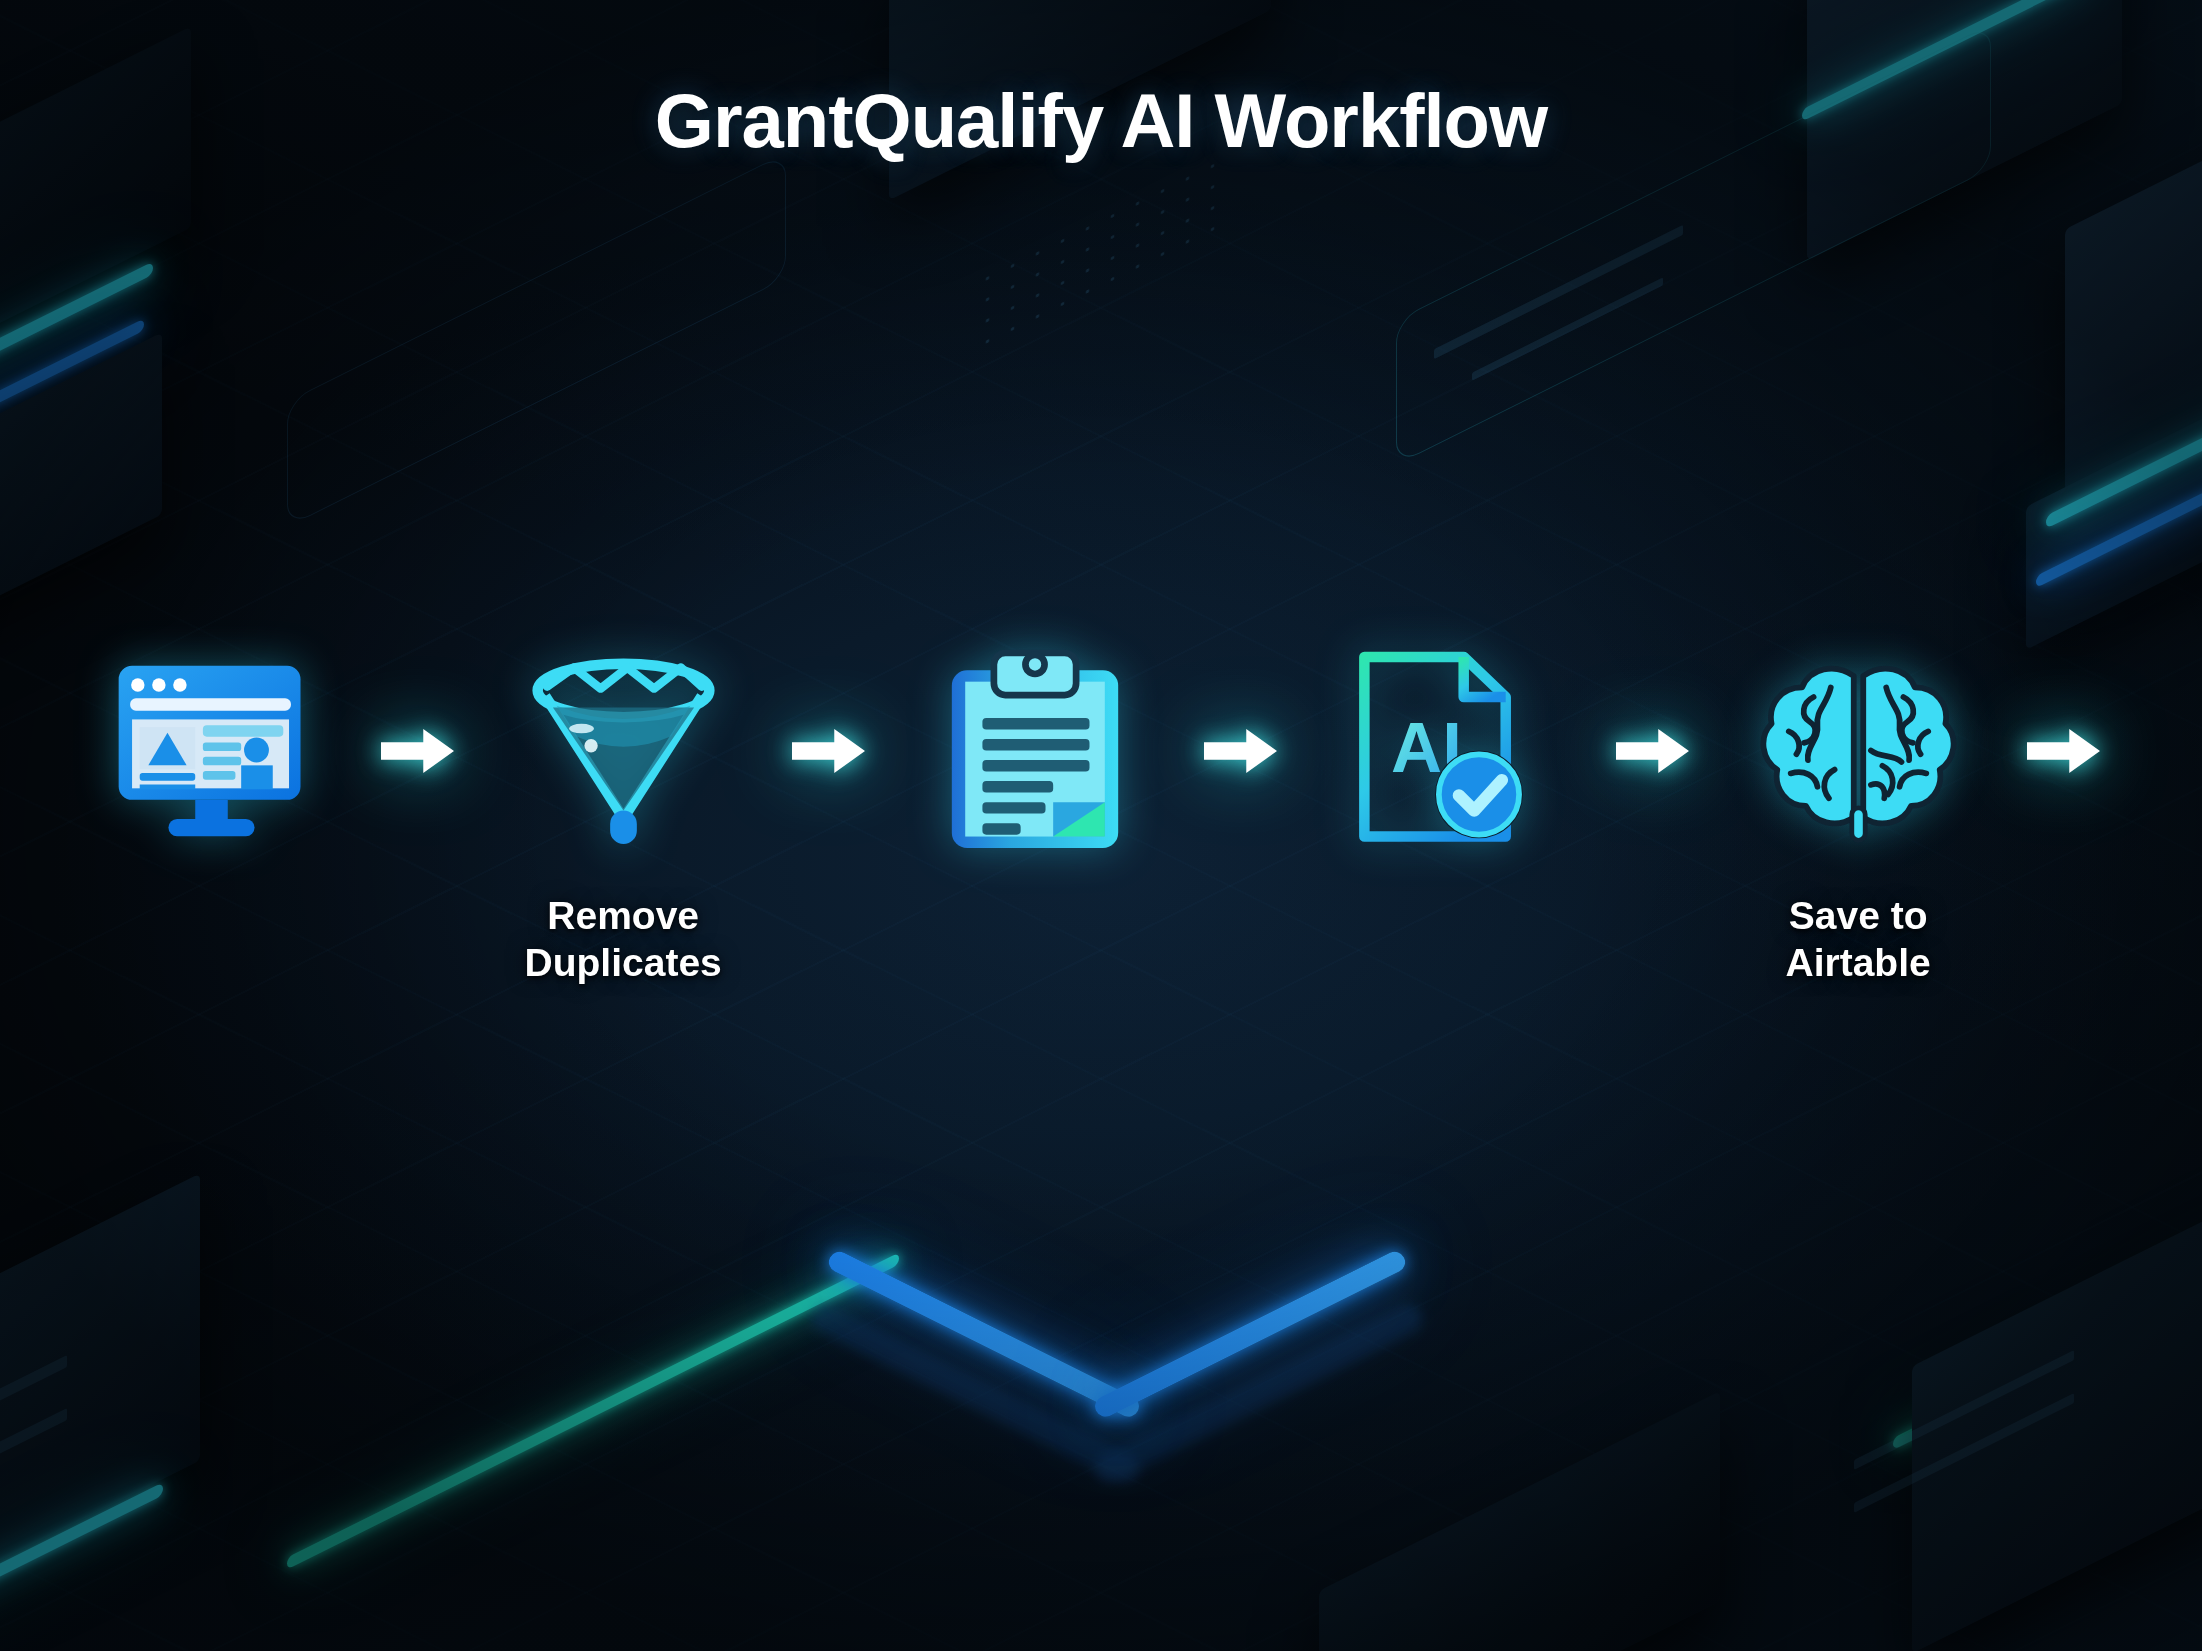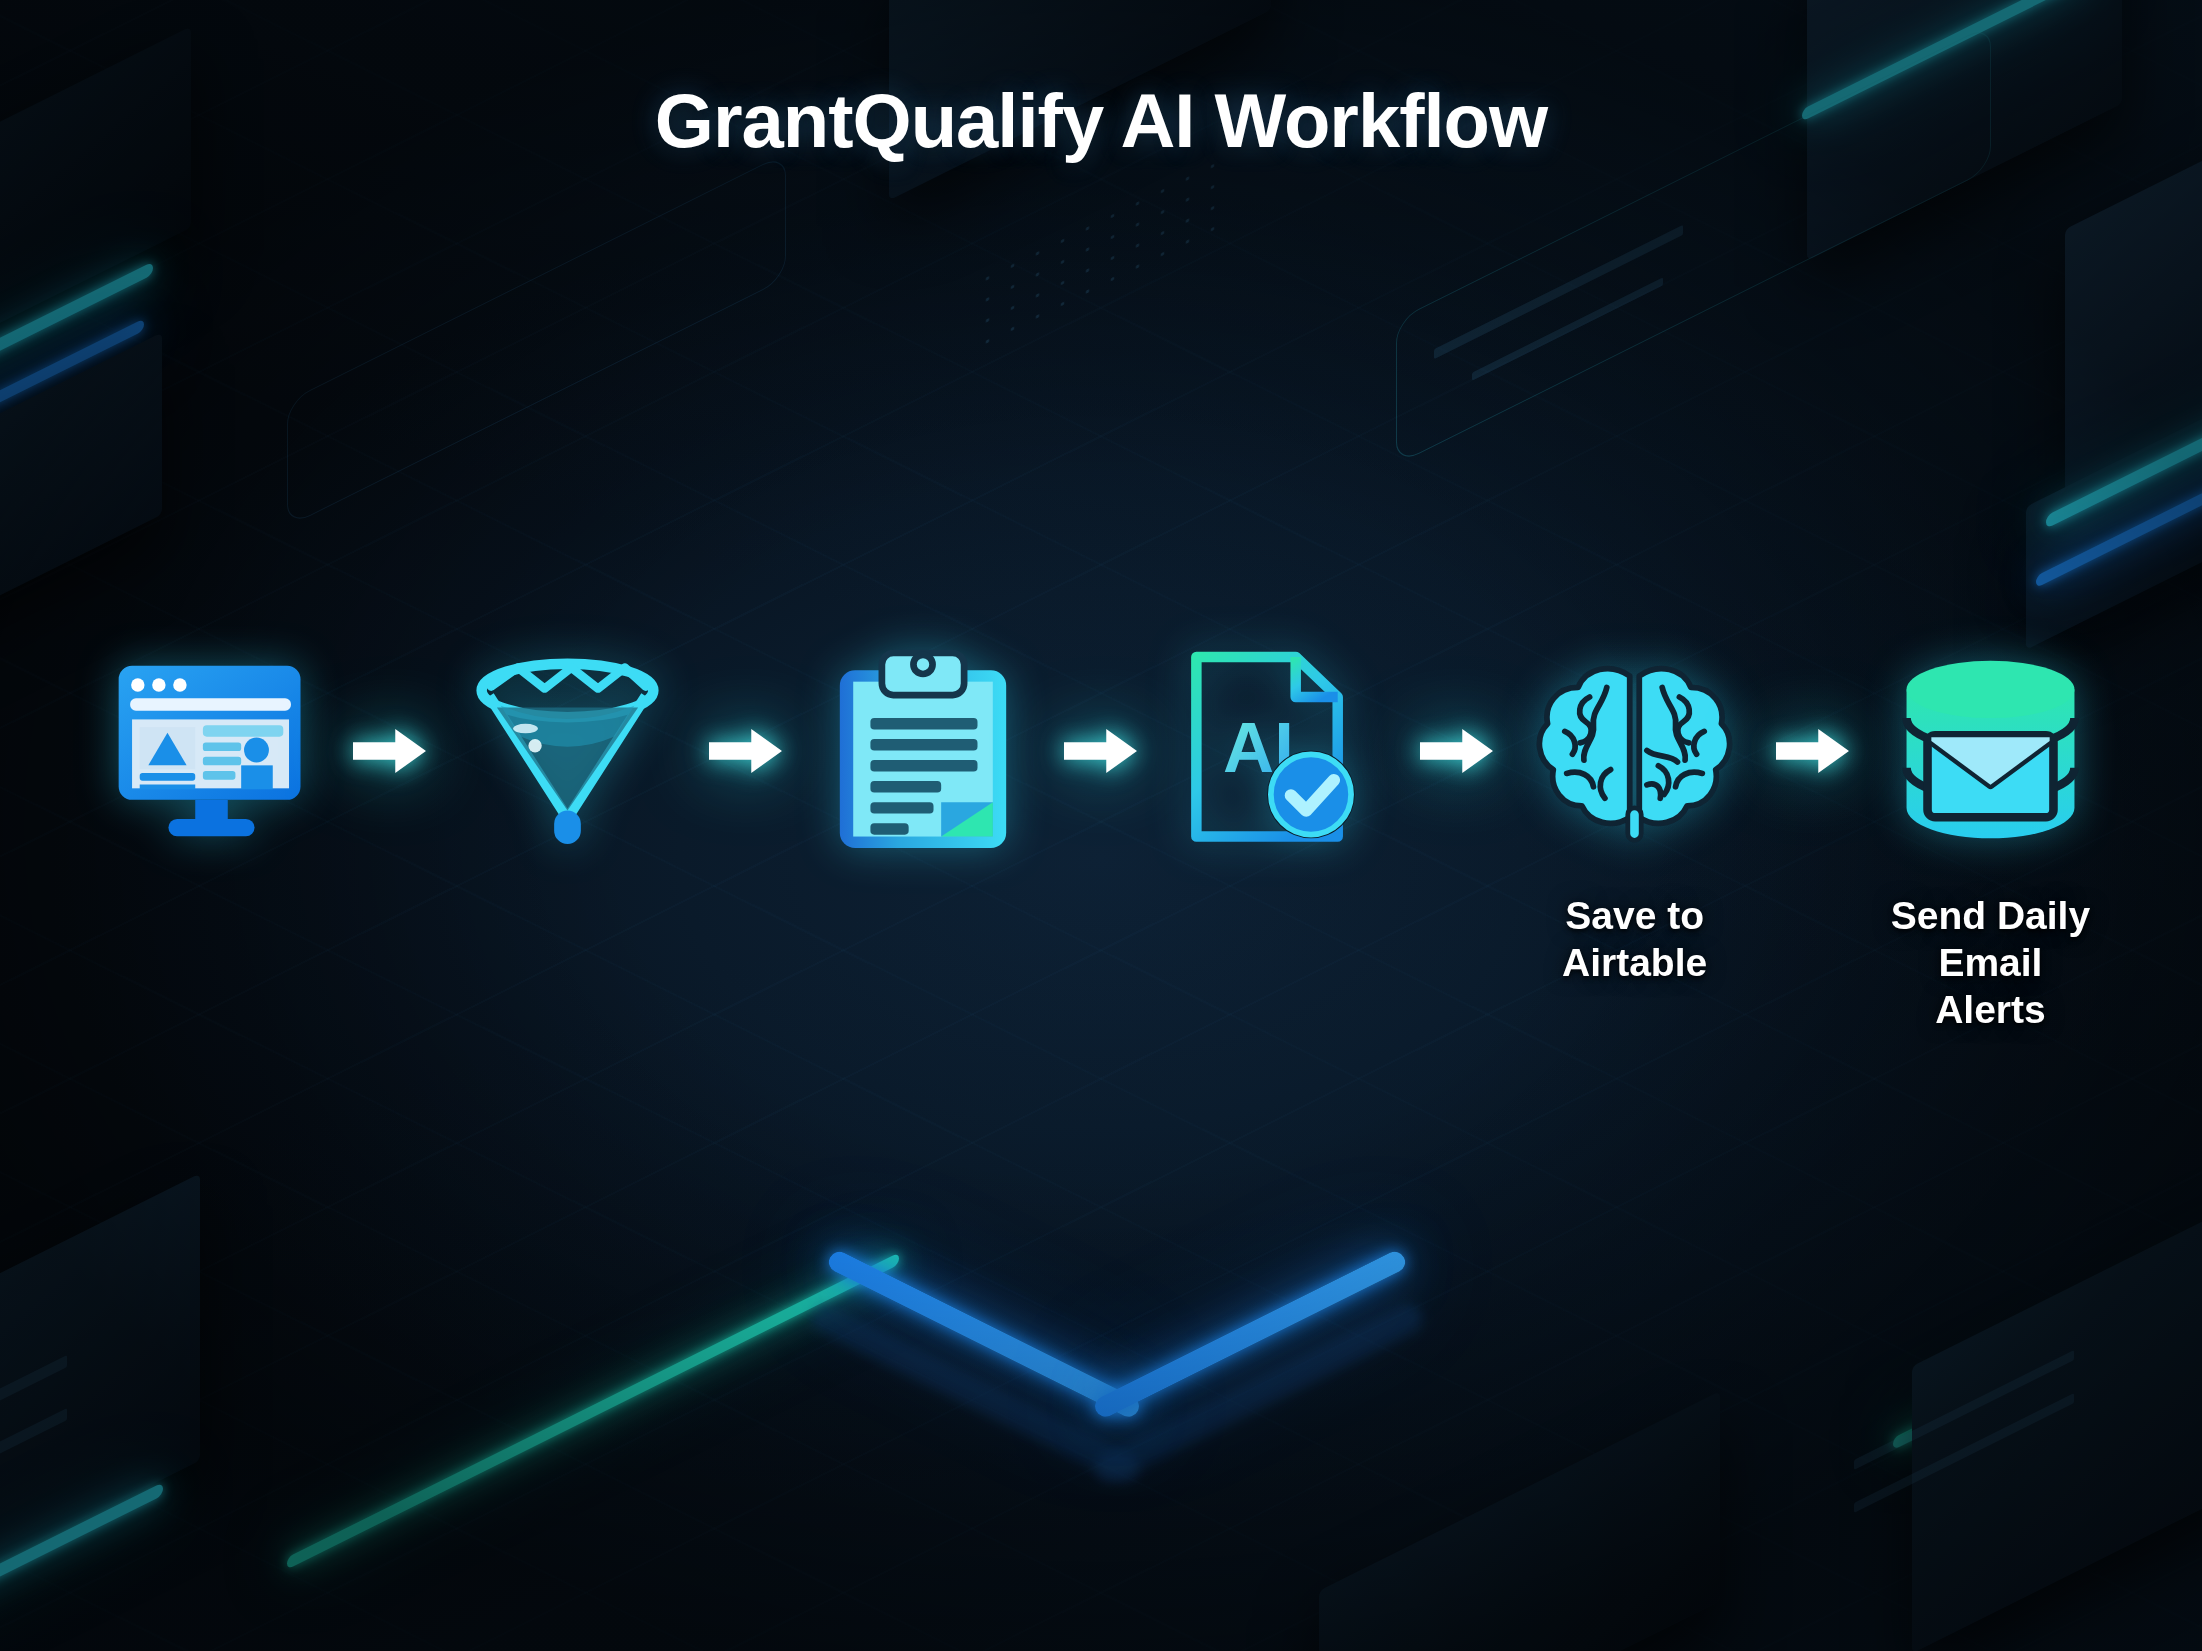--- a/index.html
+++ b/index.html
@@ -274,20 +274,22 @@
           <ellipse cx="100" cy="34" rx="90" ry="28" fill="none" stroke="#3ddcf5" stroke-width="11"></ellipse>
           <path d="M18 40 L100 168 L182 40" fill="none" stroke="#3ddcf5" stroke-width="11" stroke-linejoin="round"></path>
           <path d="M26 52 L100 160 L174 52 Z" fill="#1d6f86" opacity=".75"></path>
           <path d="M30 50 Q100 78 170 50 L150 82 Q100 104 50 82 Z" fill="#2399b8" opacity=".55"></path>
           <path d="M20 30 L48 10 M48 10 L76 32 M76 32 L104 10 M104 10 L132 32 M132 32 L160 10 M160 10 L182 30" fill="none" stroke="#3ddcf5" stroke-width="9" stroke-linecap="round"></path>
           <ellipse cx="56" cy="74" rx="13" ry="5" fill="#dff8ff" opacity=".85"></ellipse>
           <circle cx="66" cy="92" r="7" fill="#eafcff" opacity=".9"></circle>
           <rect x="86" y="160" width="28" height="35" rx="14" fill="#1a8fe8"></rect>
         </svg>
       </div>
+      <div class="step-label">Remove
+Duplicates</div>
     </div>
 
     <div class="arrow">
       <svg width="73" height="52" viewBox="0 0 76 54">
         <path d="M0 18 H44 V4 L76 27 L44 50 V36 H0 Z" fill="#ffffff"></path>
       </svg>
     </div>
 
     <div class="step">
       <div class="icon-wrap">
@@ -381,38 +383,16 @@
       <div class="step-label">Save to
 Airtable</div>
     </div>
 
     <div class="arrow">
       <svg width="73" height="52" viewBox="0 0 76 54">
         <path d="M0 18 H44 V4 L76 27 L44 50 V36 H0 Z" fill="#ffffff"></path>
       </svg>
     </div>
 
-    <div class="step">
-      <div class="icon-wrap">
-        <svg width="191" height="187" viewBox="0 0 200 196">
-          <defs>
-            <linearGradient id="g6" x1="0" y1="0" x2="0" y2="1">
-              <stop offset="0" stop-color="#2ee6b0"></stop>
-                <stop offset="1" stop-color="#29cdf0"></stop>
-            </linearGradient>
-          </defs>
-          <path d="M12 34 V158 C12 176 52 190 100 190 C148 190 188 176 188 158 V34 Z" fill="url(#g6)"></path>
-          <ellipse cx="100" cy="34" rx="88" ry="30" fill="#2ee6b0"></ellipse>
-          <path d="M12 64 C12 82 52 96 100 96 C148 96 188 82 188 64" fill="none" stroke="#0f2433" stroke-width="9"></path>
-          <path d="M12 116 C12 134 52 148 100 148 C148 148 188 134 188 116" fill="none" stroke="#0f2433" stroke-width="9"></path>
-          <rect x="34" y="82" width="132" height="86" rx="8" fill="#3ddcf5" stroke="#0f2433" stroke-width="9"></rect>
-          <path d="M38 88 L100 134 L162 88" fill="none" stroke="#0f2433" stroke-width="9" stroke-linejoin="round"></path>
-          <path d="M38 88 L100 134 L162 88 L162 84 L38 84 Z" fill="#9fe9fa"></path>
-        </svg>
-      </div>
-      <div class="step-label">Send Daily
-Email
-Alerts</div>
-    </div>
 
   </div>
 </div>
 
 
 </body></html>

